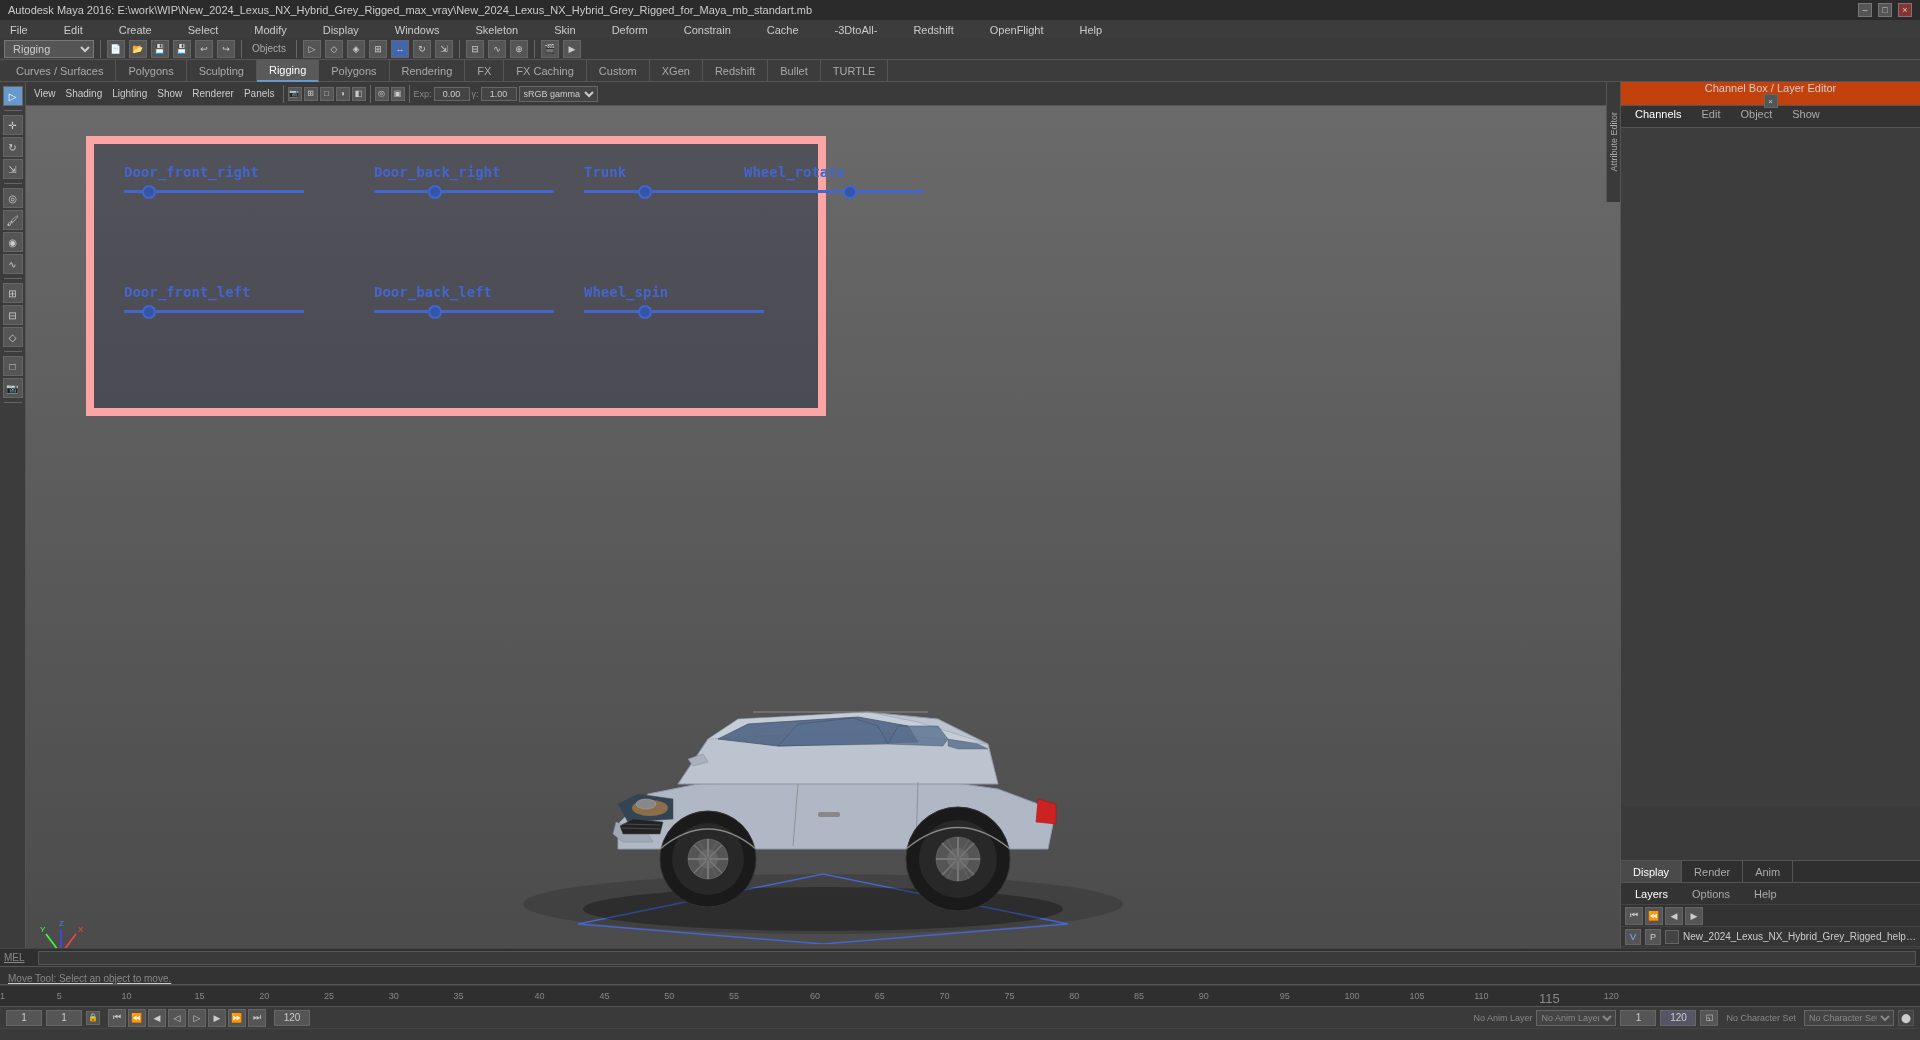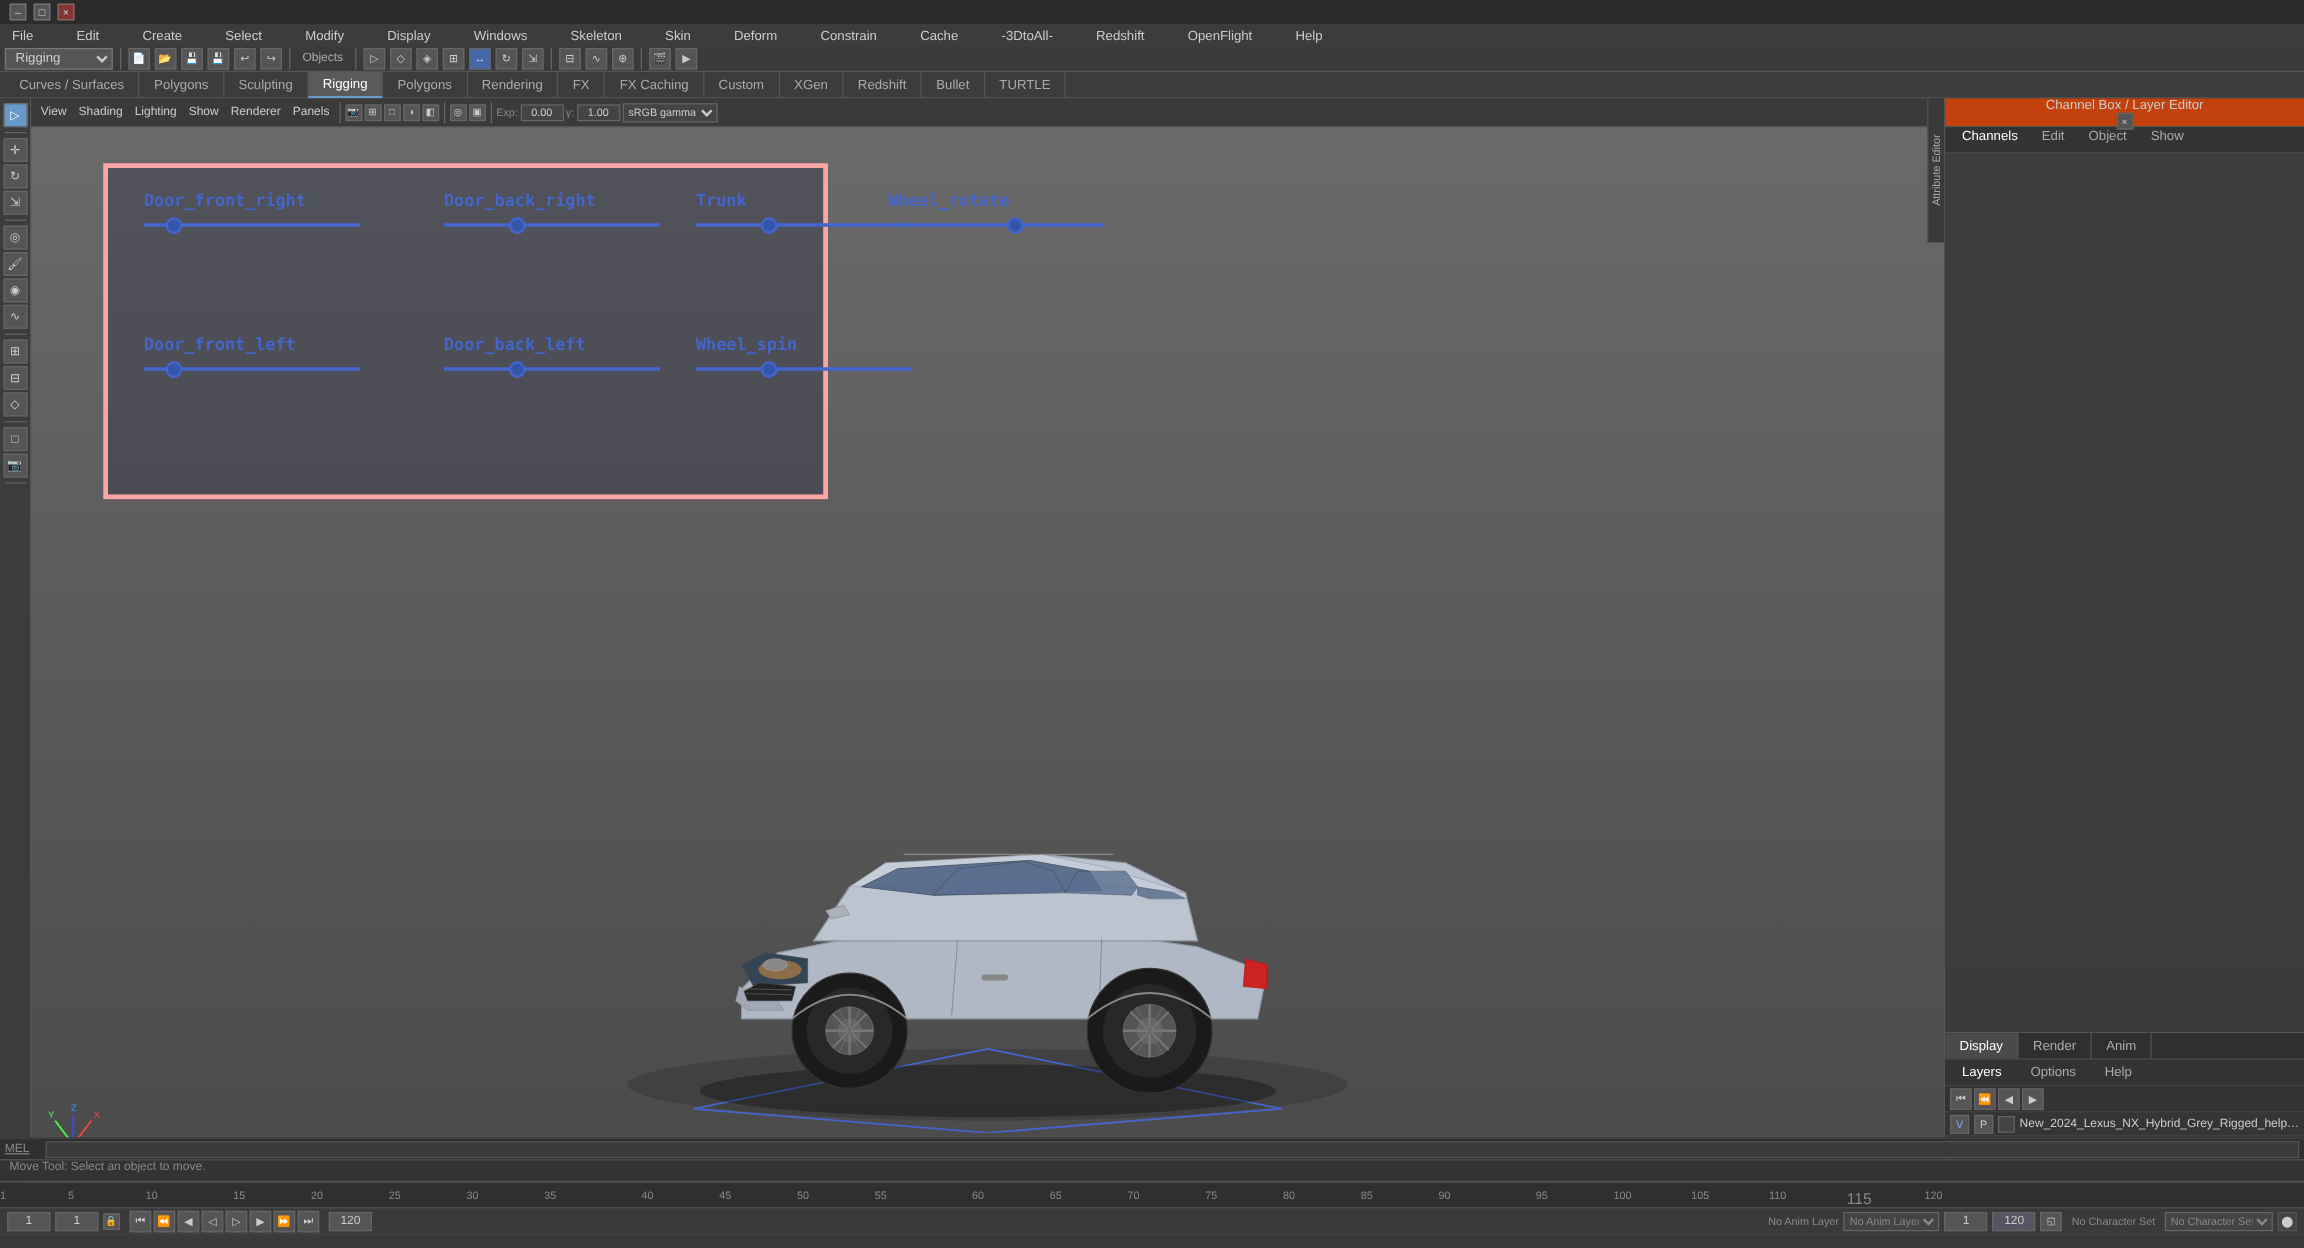--- a/index.html
+++ b/index.html
@@ -204,23 +204,23 @@
       position: absolute;
       inset: 0;
       background: linear-gradient(180deg, #6a6a6a 0%, #5a5a5a 50%, #4a4a4a 100%);
     }
 
     
     #char-set-hud {
       position: absolute;
       top: 30px;
       left: 60px;
-      width: 604px;
+      width: 740px;
       height: 280px;
-      border: 4px solid #fca5a5;
+      border: 8px solid #fca5a5;
       background: rgba(30,30,60,0.3);
     }
 
     .hud-item {
       position: absolute;
       display: flex;
       flex-direction: column;
       align-items: flex-start;
     }
 
@@ -492,24 +492,25 @@
 
     
     #status-bar {
       position: absolute;
       bottom: 56px;
       left: 0;
       right: 0;
       height: 18px;
       background: #333;
       display: flex;
-      align-items: flex-start;
+      align-items: flex-end;
       padding: 0 8px;
       border-top: 1px solid #555;
       z-index: 5;
+      text-decoration: underline;
     }
     .status-text {
       font-size: 10px;
       color: #888;
     }
 
     
     #mel-bar {
       position: absolute;
       bottom: 74px;
@@ -552,20 +553,21 @@
     .hud-row1-item3 { top: 20px; left: 490px; }
     .hud-row1-item4 { top: 20px; left: 650px; }
     .hud-row2-item1 { top: 140px; left: 30px; }
     .hud-row2-item2 { top: 140px; left: 280px; }
     .hud-row2-item3 { top: 140px; left: 490px; }
   </style>
 </head>
 <body>
 
 <div id="title-bar">
+  <span id="title-text">Autodesk Maya 2016: E:\work\WIP\New_2024_Lexus_NX_Hybrid_Grey_Rigged_max_vray\New_2024_Lexus_NX_Hybrid_Grey_Rigged_for_Maya_mb_standart.mb</span>
   <div id="title-controls">
     <div class="title-btn">–</div>
     <div class="title-btn">□</div>
     <div class="title-btn" style="background:#883333;">×</div>
   </div>
 </div>
 
 <div id="menu-bar">
   <span class="menu-item">File</span>
   <span class="menu-item">Edit</span>

